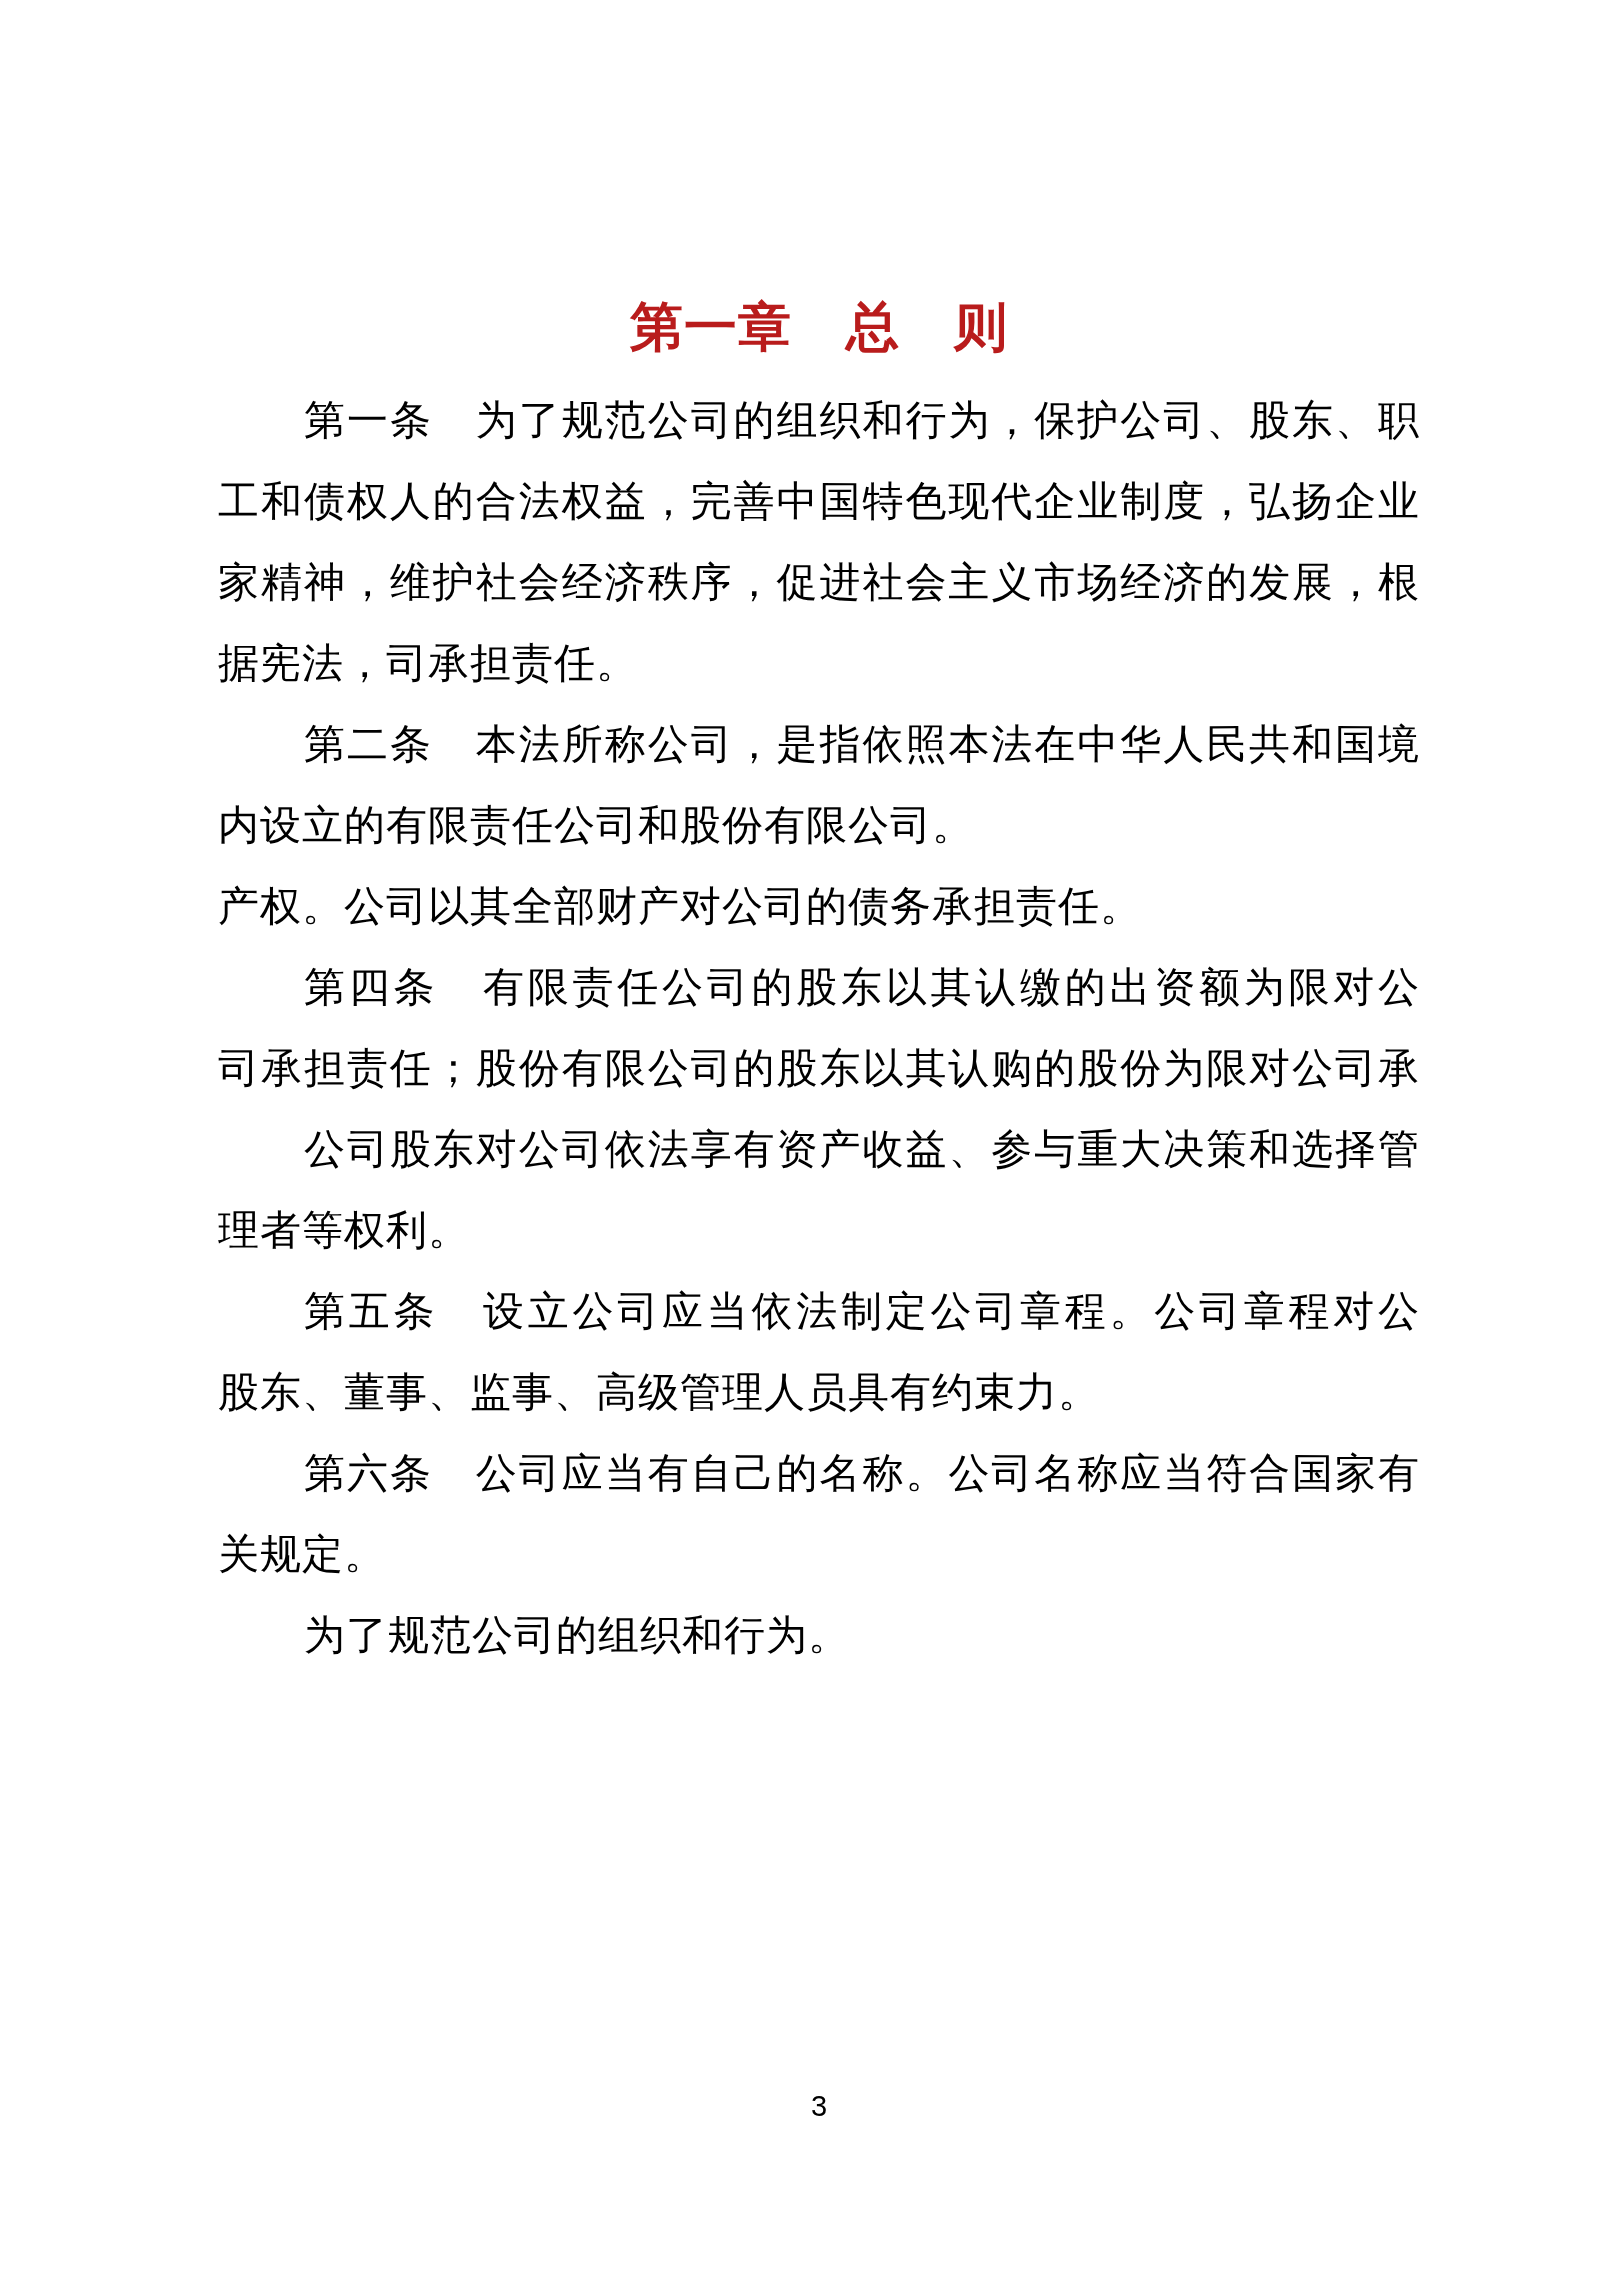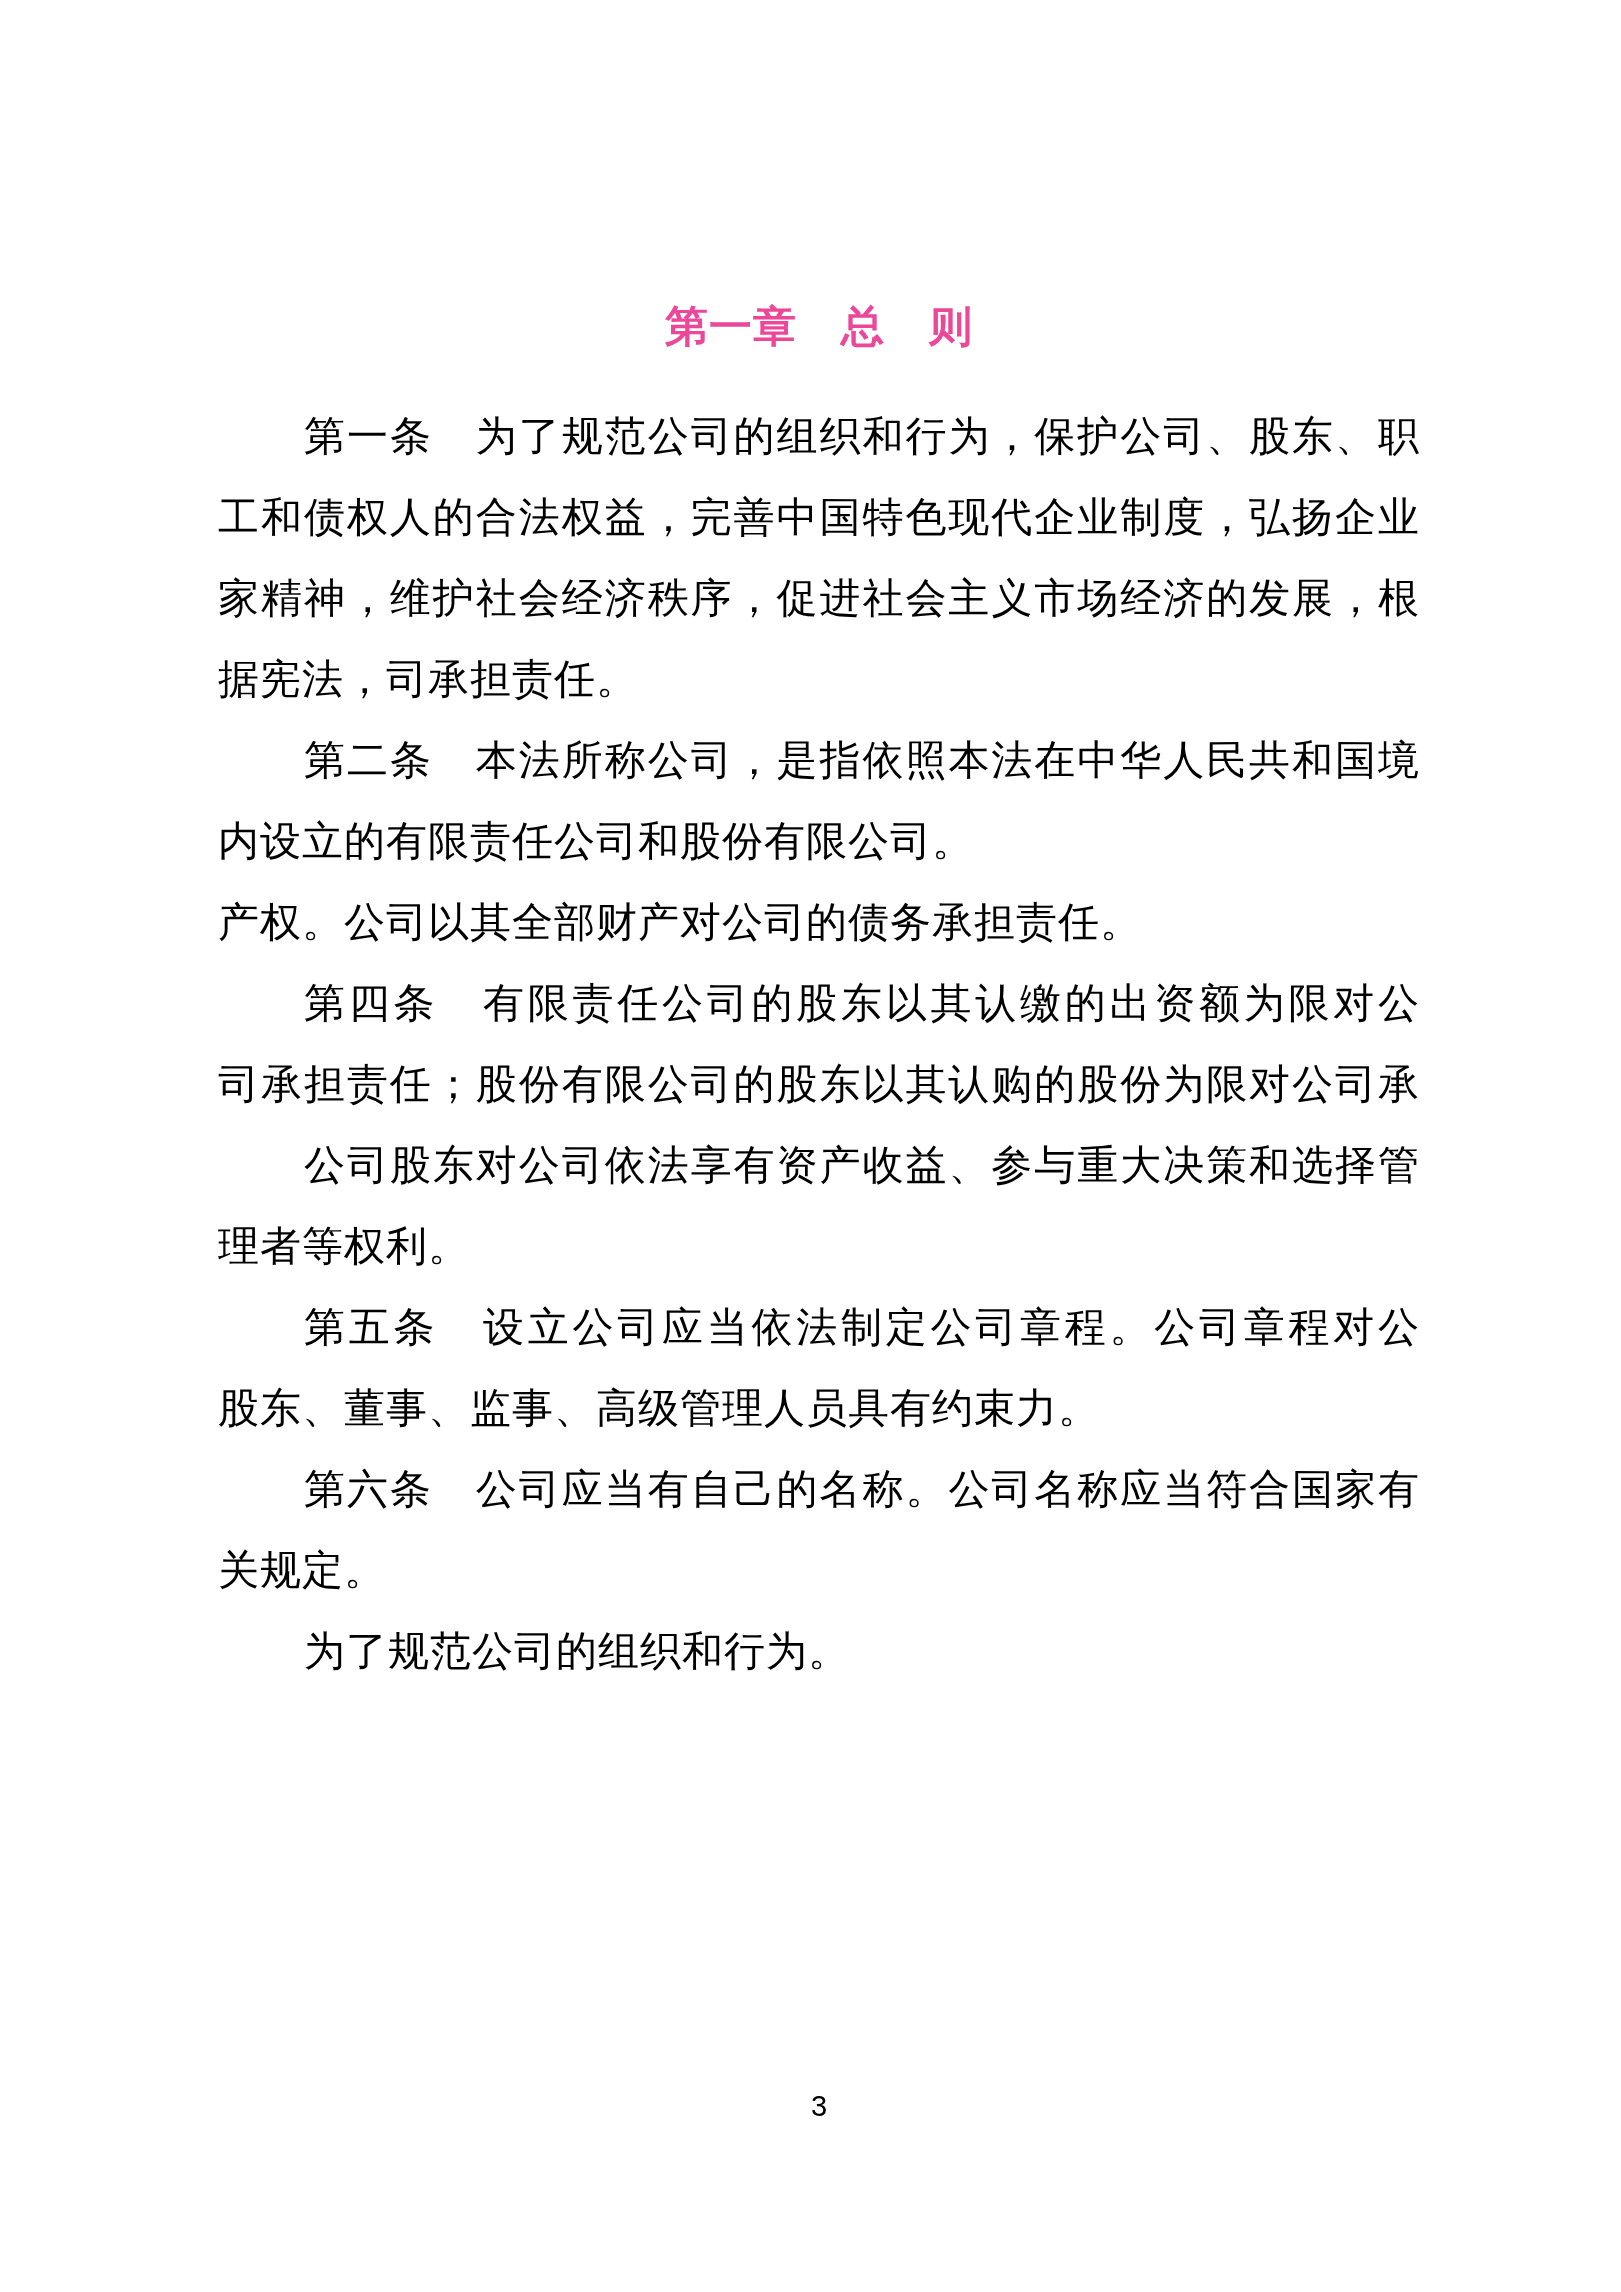--- a/index.html
+++ b/index.html
@@ -15,28 +15,28 @@
     width: 1621px; height: 2293px;
     background: #ffffff;
   }
   .chapter-title {
     position: absolute;
     left: 218px; top: 297px;
     width: 1202px;
     text-align: center;
     font-family: "Liberation Sans", "DejaVu Sans", sans-serif;
     font-weight: 900;
-    font-size: 43px;
+    font-size: 53px;
     line-height: 59px;
     letter-spacing: 1px;
-    color: #ec4899;
+    color: #b91c1c;
   }
   .doc-body {
     position: absolute;
-    left: 218px; top: 396px;
+    left: 218px; top: 380px;
     width: 1202px;
     font-size: 41px;
     line-height: 81px;
     letter-spacing: 1px;
     color: #000000;
   }
   .ln {
     width: 1202px;
     height: 81px;
     overflow: hidden;

